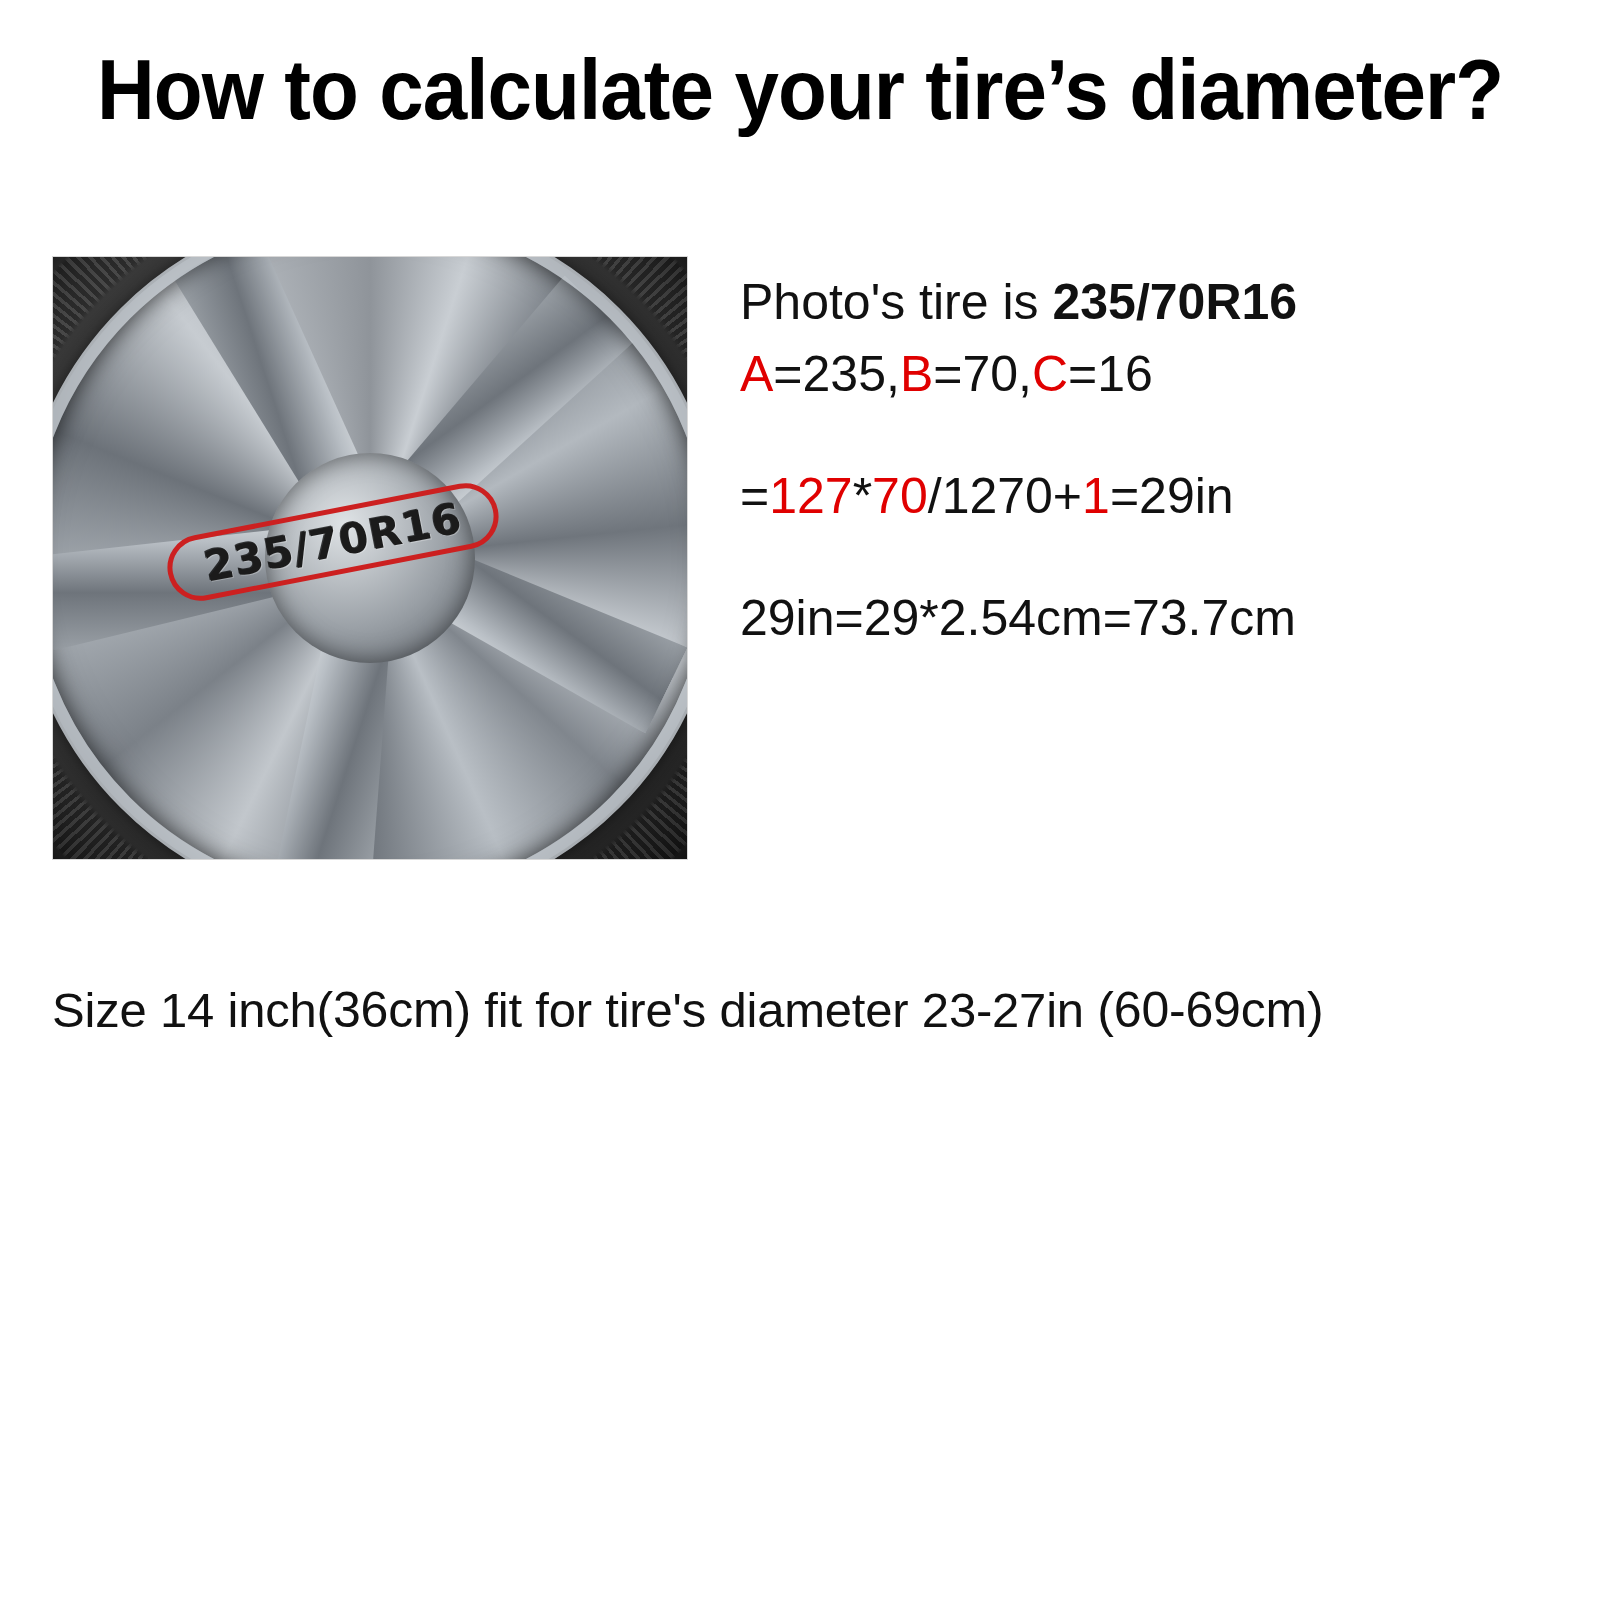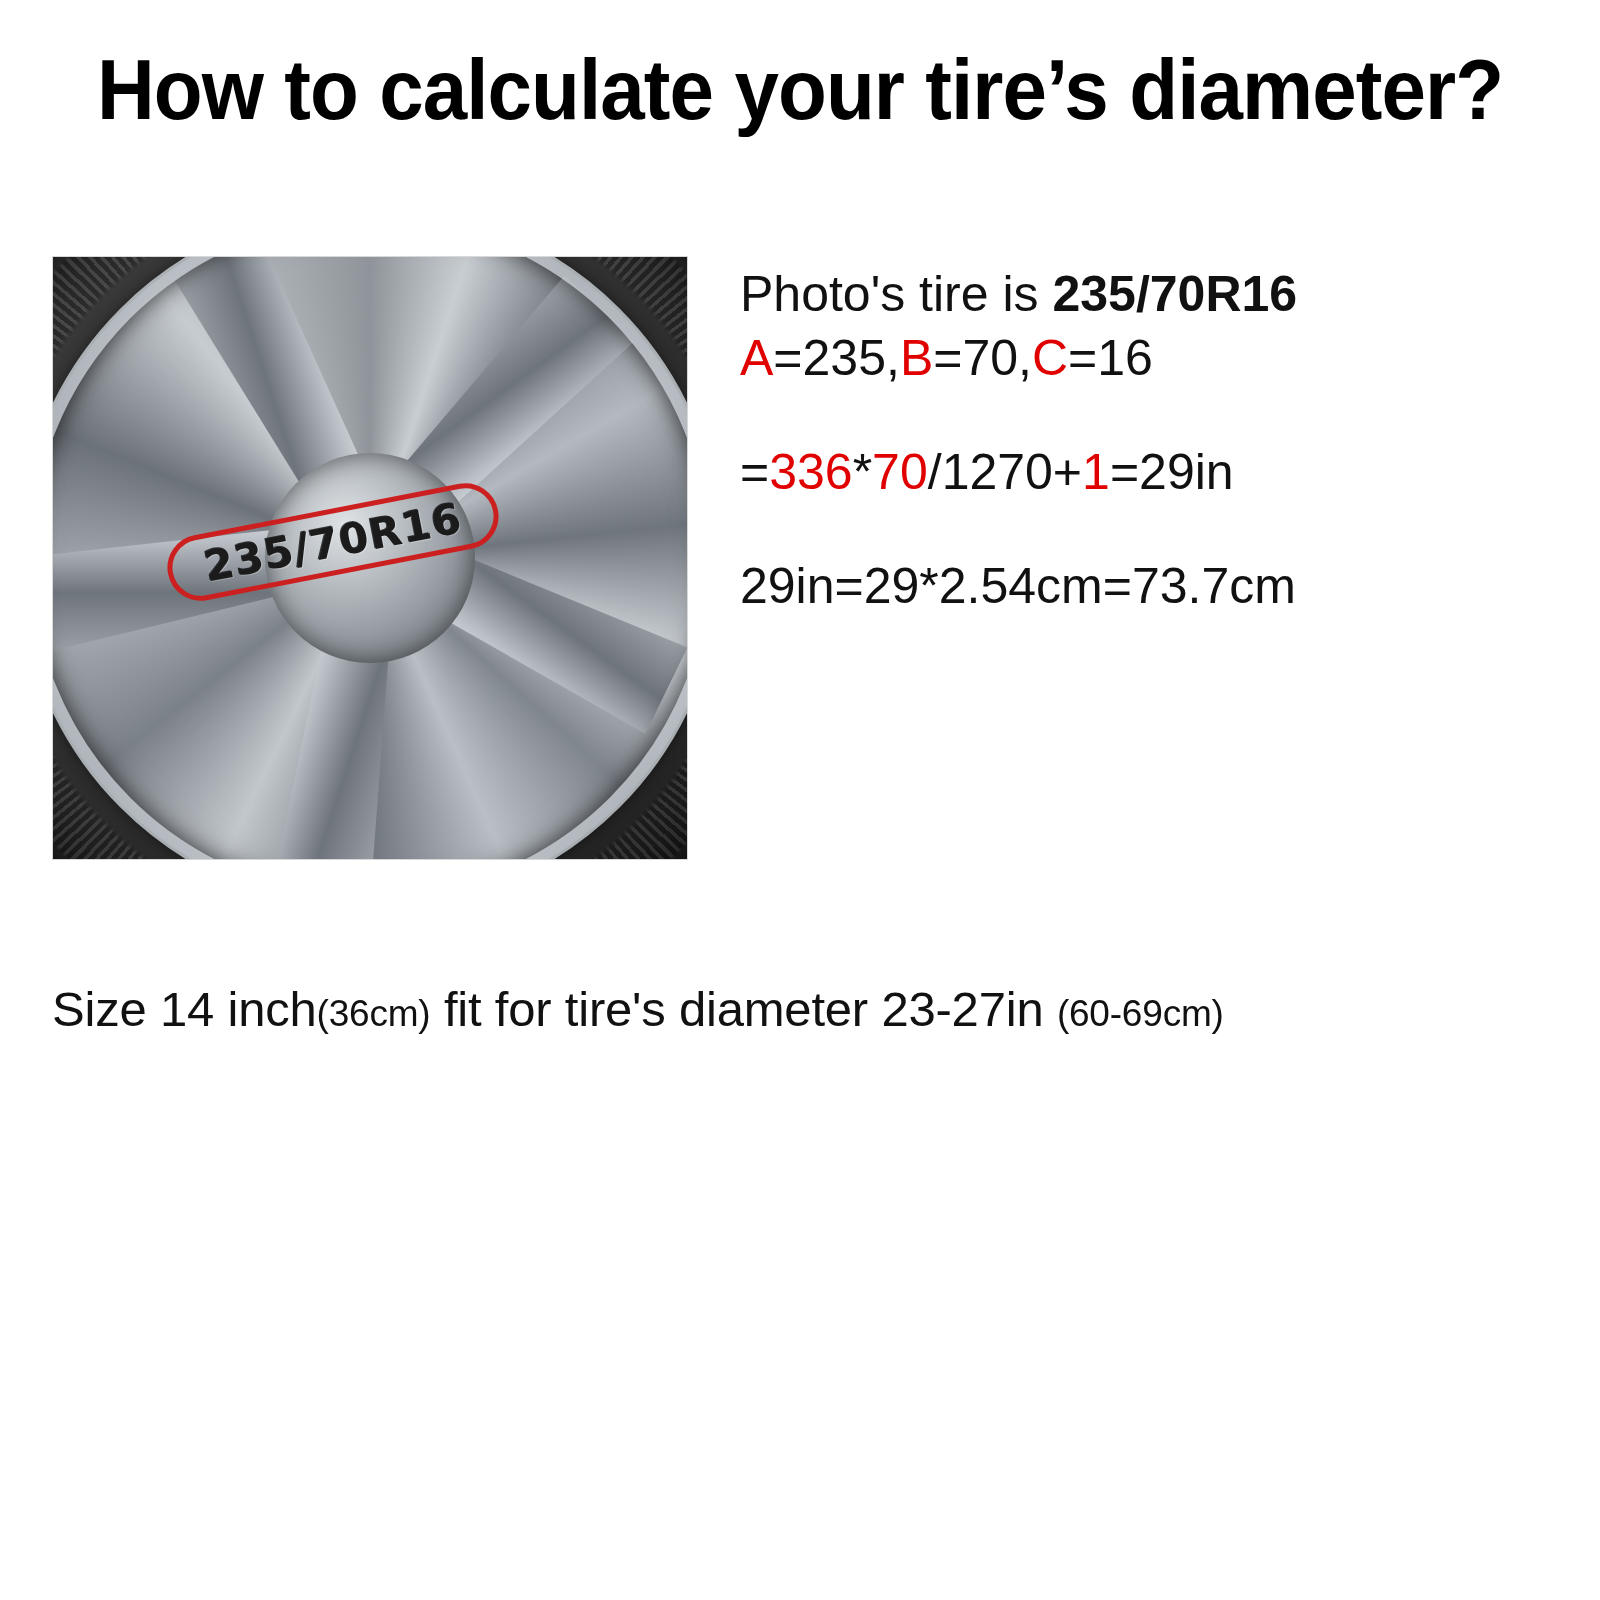--- a/index.html
+++ b/index.html
@@ -186,21 +186,21 @@
   .calc {
     position: absolute;
     left: 740px;
     top: 262px;
     width: 830px;
     font-size: 50px;
     line-height: 1.28;
     color: #111111;
     font-family: "Liberation Sans", sans-serif;
   }
-  .calc .line { white-space: nowrap; }
+  .calc .line { white-space: nowrap; margin-top: 8px; }
   .calc .gap { height: 50px; }
   .red { color: #e00000; }
   .bold { font-weight: bold; }
 
   
   .size-list {
     position: absolute;
     left: 52px;
     top: 985px;
     width: 1500px;
@@ -208,21 +208,21 @@
   .size-row {
     display: block;
     white-space: nowrap;
     font-size: 49px;
     line-height: 1;
     color: #111111;
     margin-bottom: 68px;
     letter-spacing: -0.2px;
   }
   .size-row .small {
-    font-size: 37px;
+    font-size: 50px;
   }
 </style>
 </head>
 <body>
 
 <div class="title">How to calculate your tire’s diameter?</div>
 
 <div class="photo">
   <div class="tire-band"></div>
   <div class="tread-ring"></div>
@@ -251,21 +251,21 @@
   <div class="line">
     <span>Photo's tire is </span><span class="bold">235/70R16</span>
   </div>
   <div class="line">
     <span class="red">A</span><span>=235,</span><span class="red">B</span><span>=70,</span><span class="red">C</span><span>=16</span>
   </div>
 
   <div class="gap"></div>
 
   <div class="line">
-    <span>=</span><span class="red">336</span><span>*</span><span class="red">70</span><span>/1270+</span><span class="red">1</span><span>=29in</span>
+    <span>=</span><span class="red">127</span><span>*</span><span class="red">70</span><span>/1270+</span><span class="red">1</span><span>=29in</span>
   </div>
 
   <div class="gap"></div>
 
   <div class="line">29in=29*2.54cm=73.7cm</div>
 </div>
 
 <div class="size-list">
   <div class="size-row">
     <span>Size 14 inch</span><span class="small">(36cm)</span><span> fit for tire's diameter 23-27in </span><span class="small">(60-69cm)</span>

